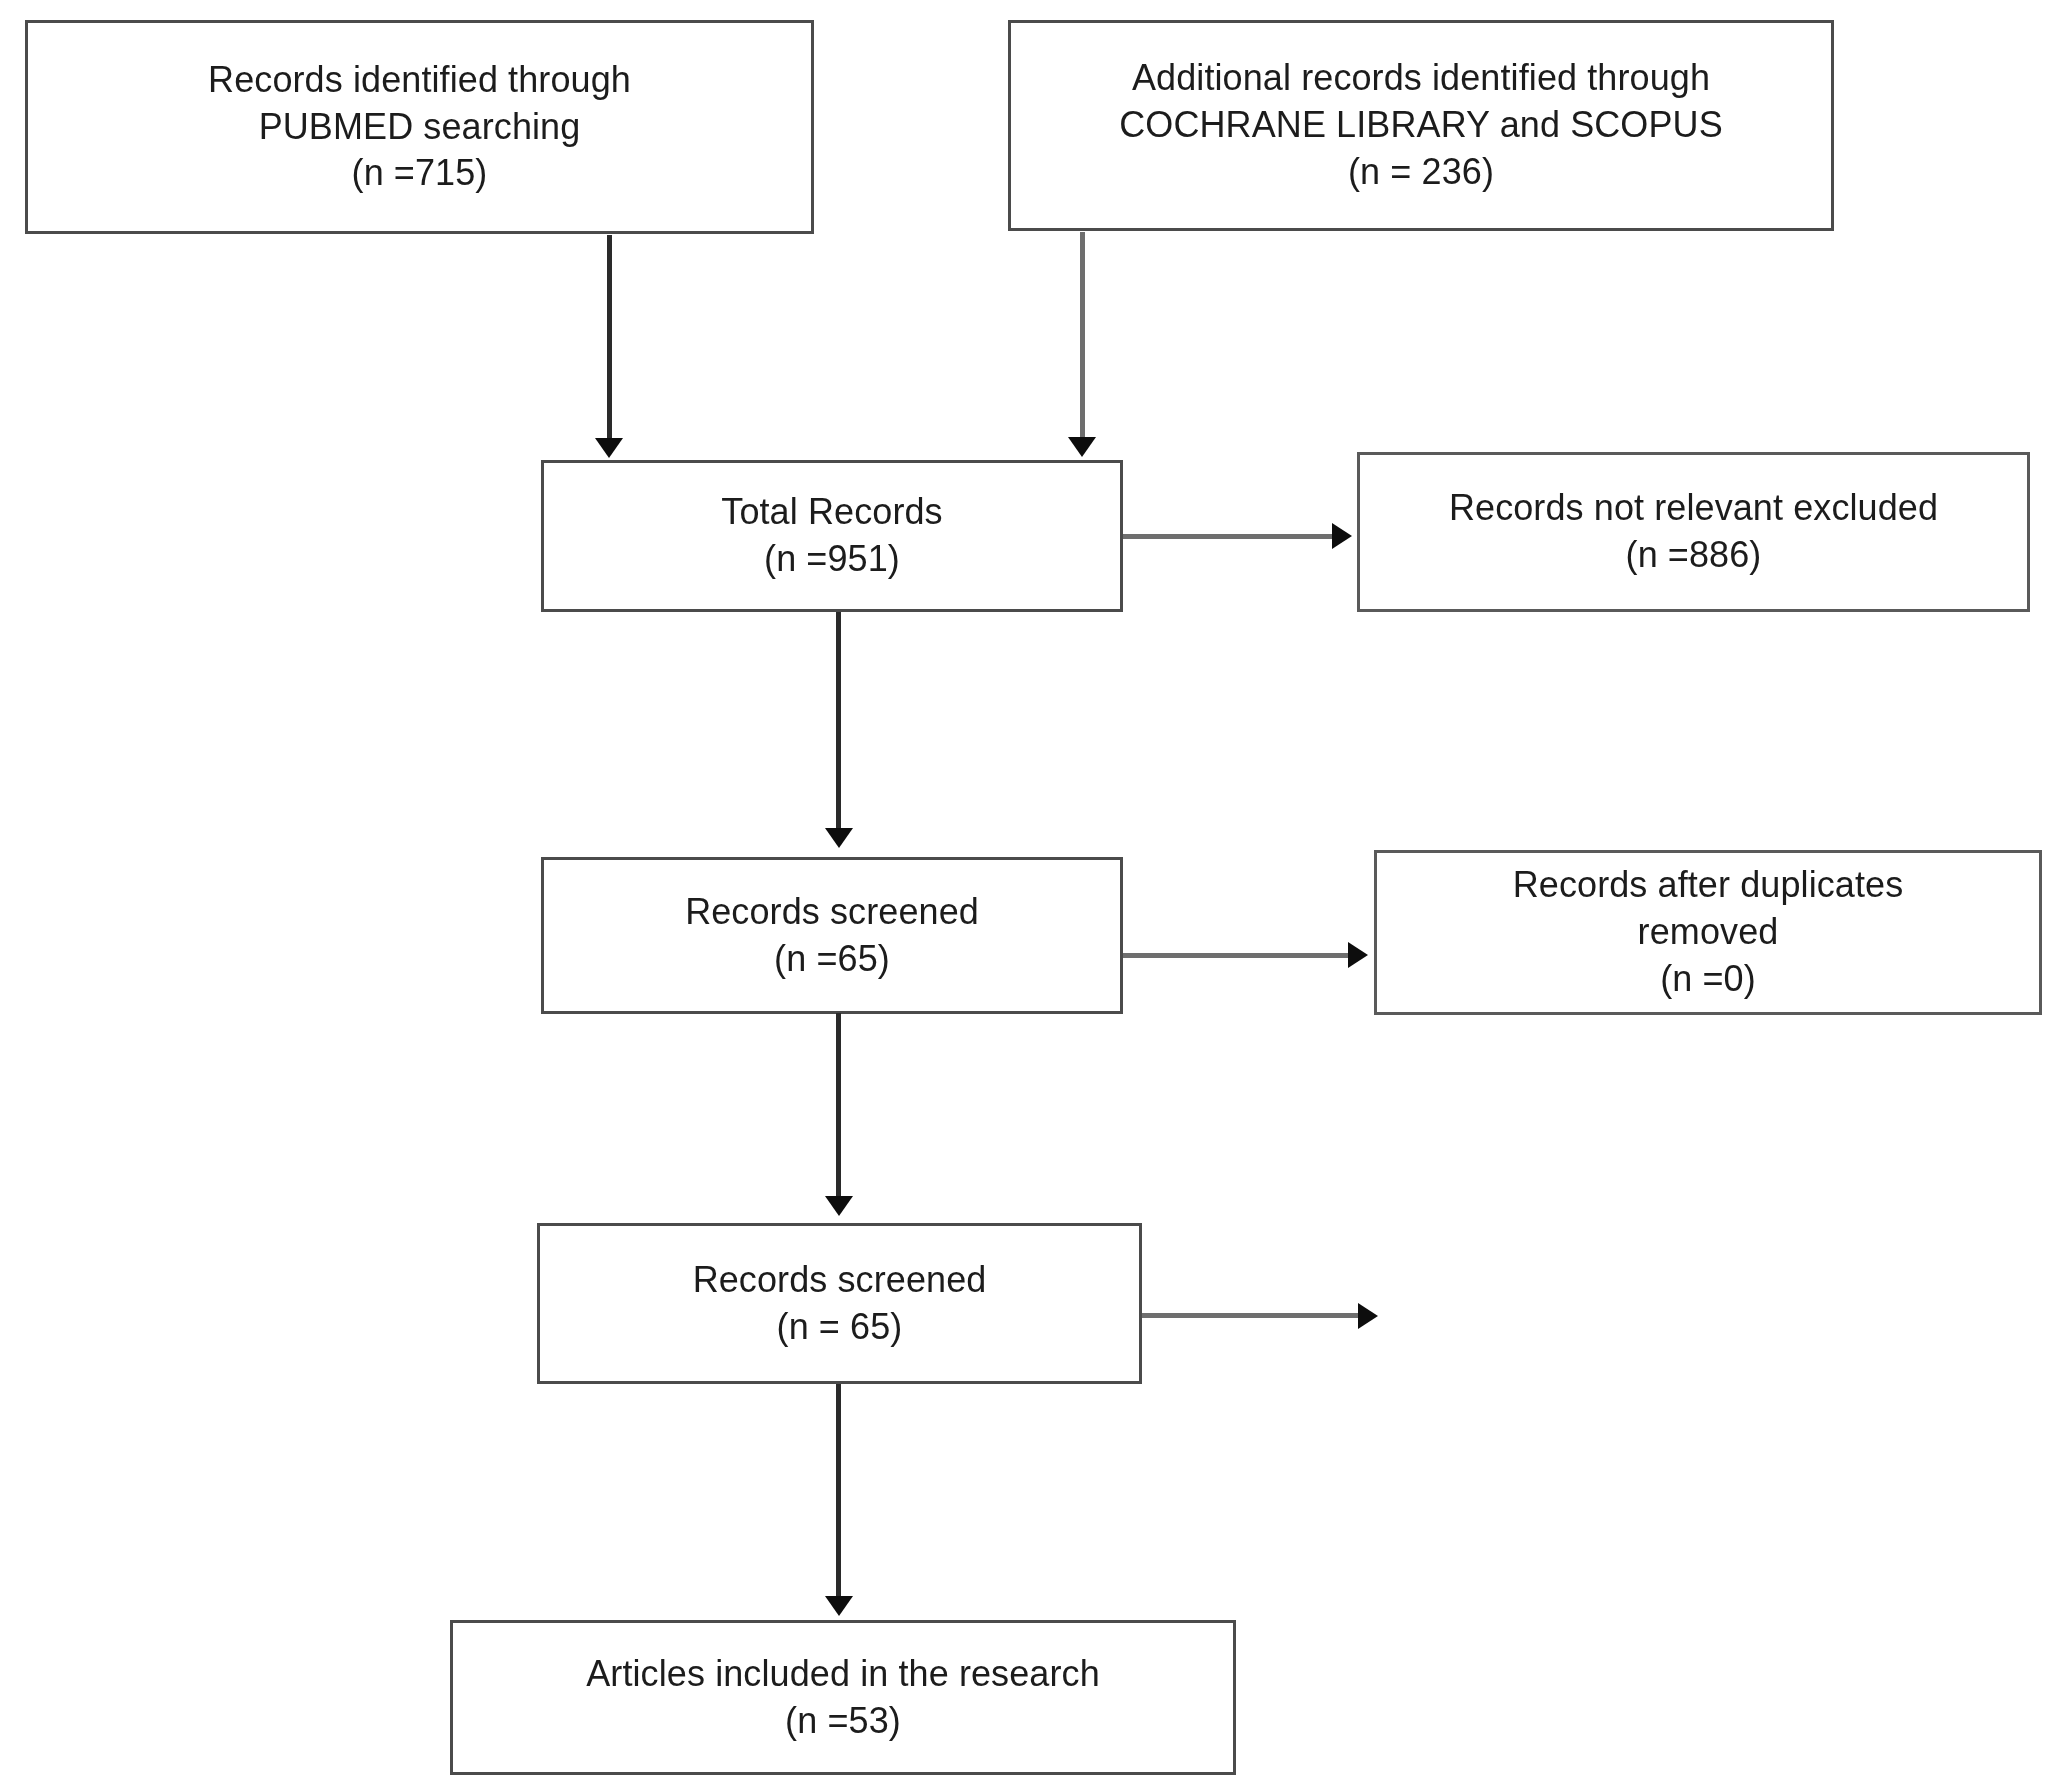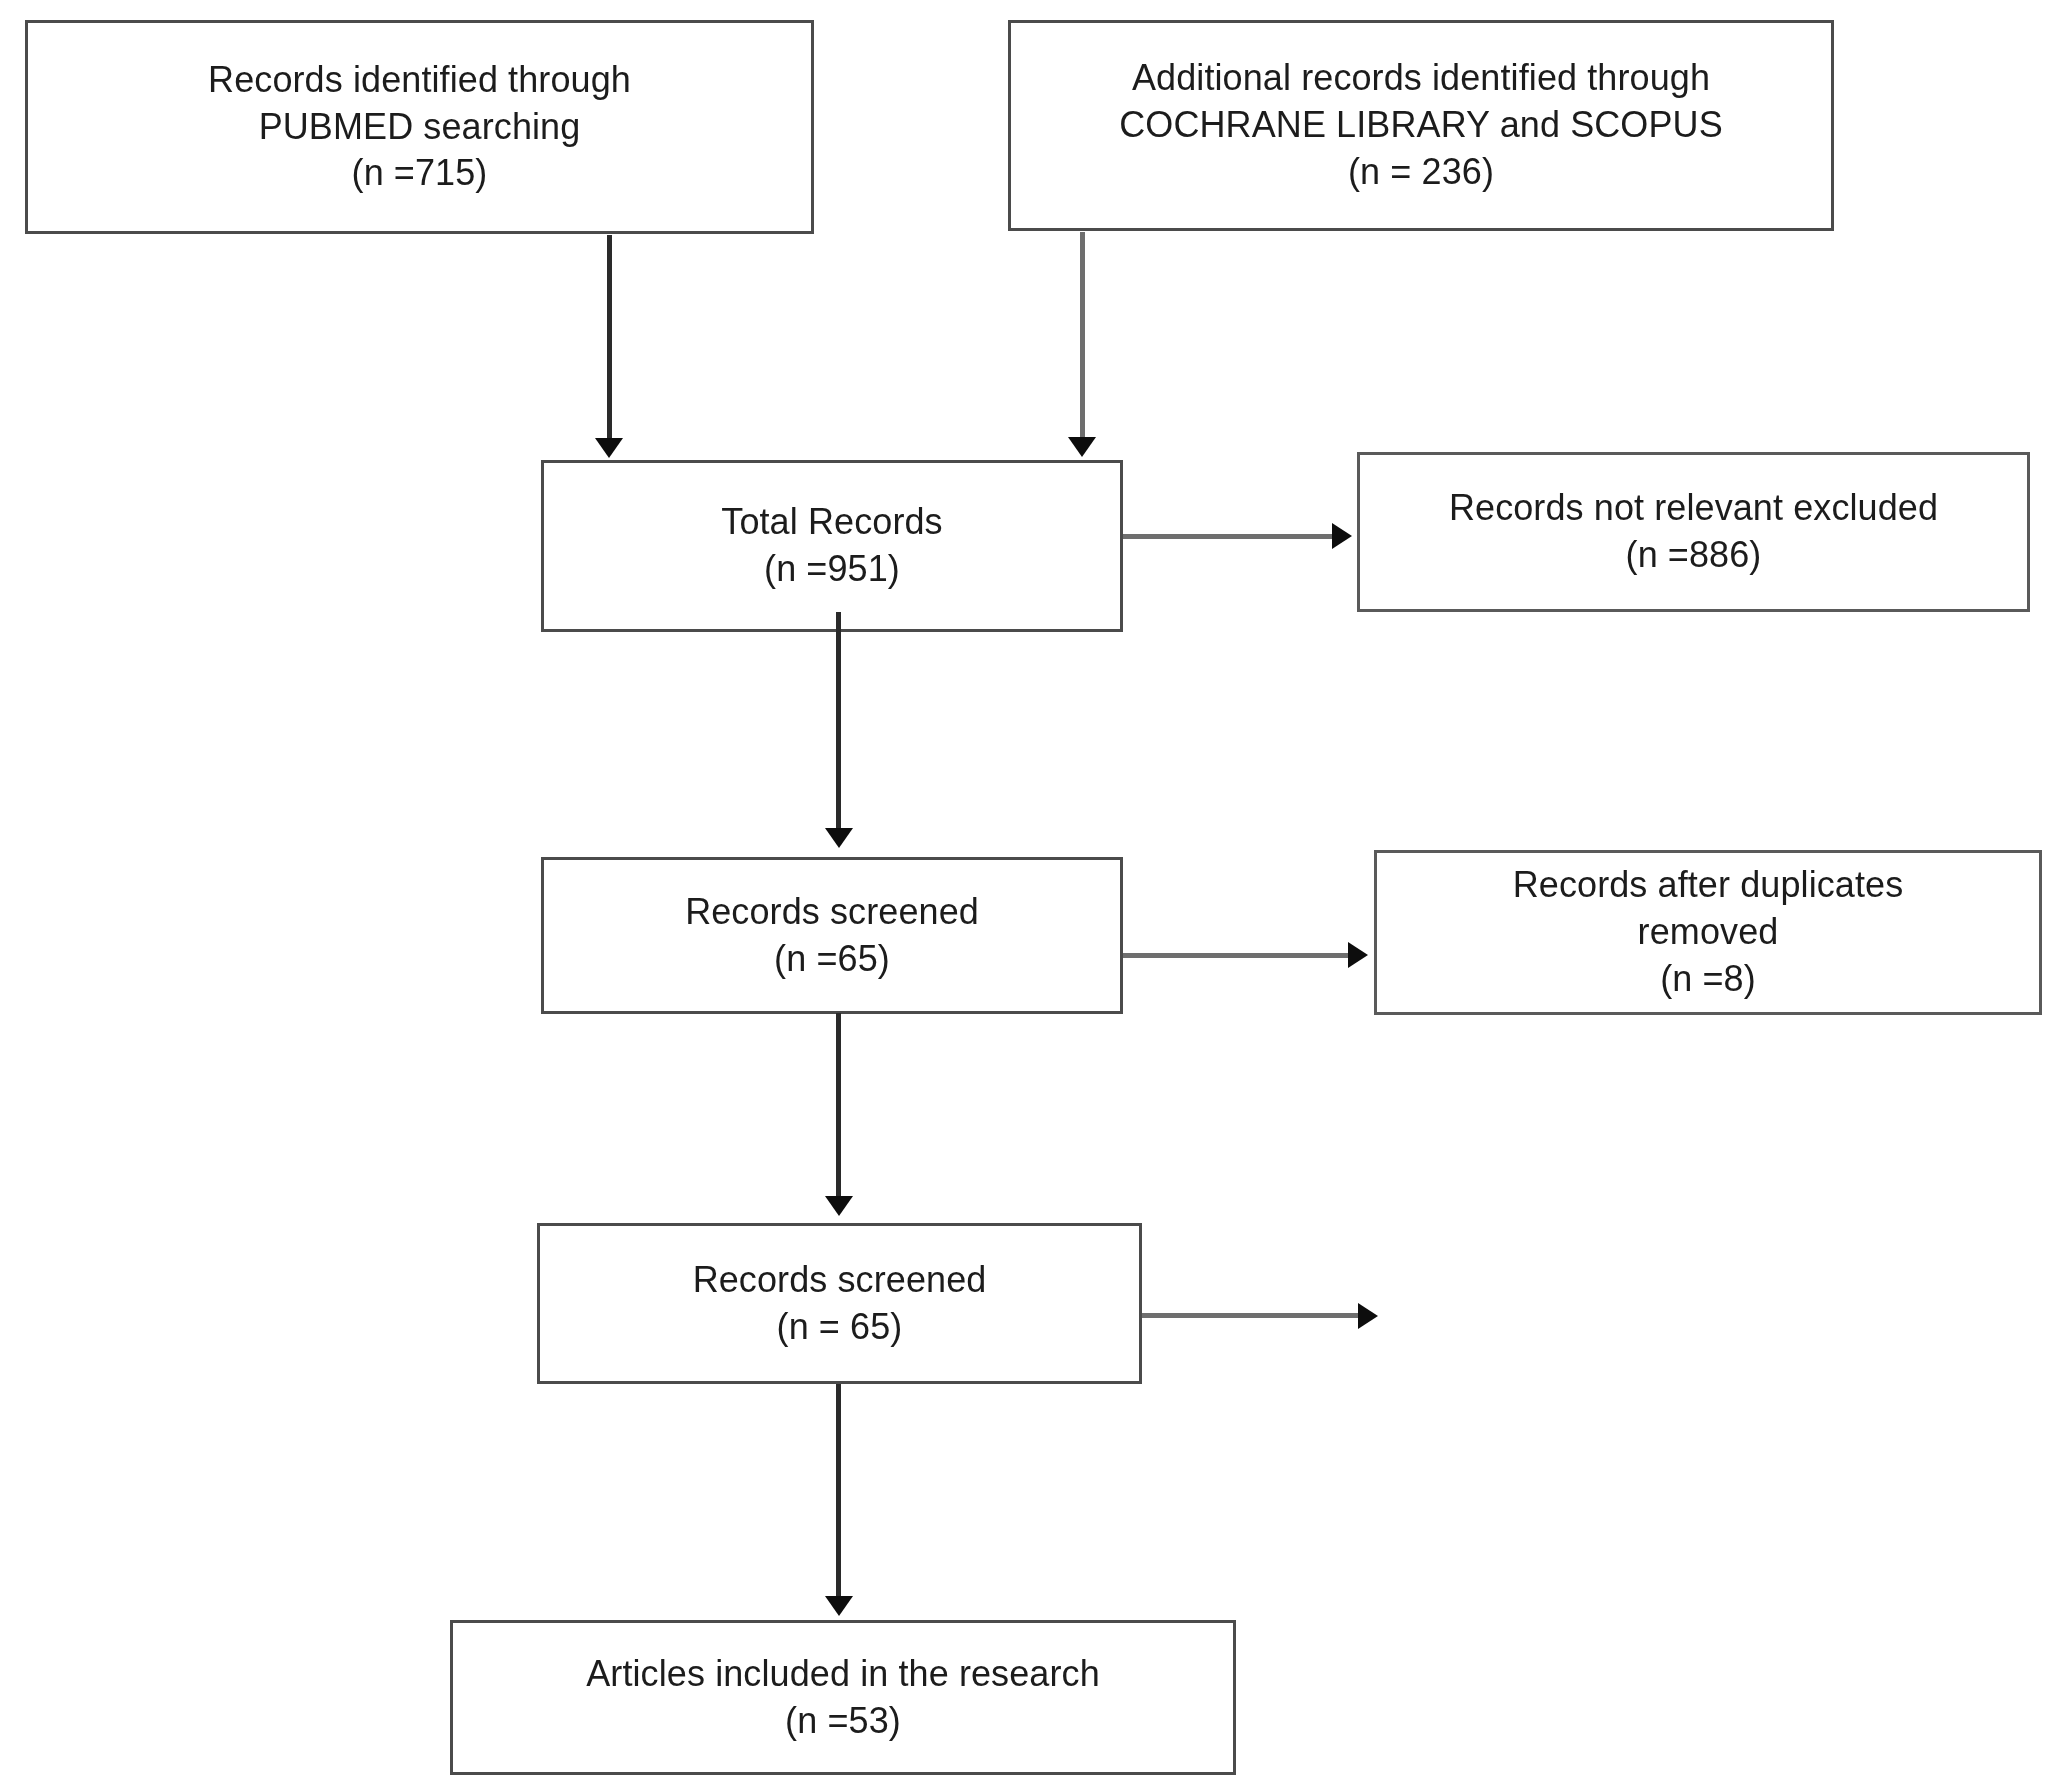--- a/index.html
+++ b/index.html
@@ -90,21 +90,21 @@
     <span class="line">COCHRANE LIBRARY and SCOPUS</span>
     <span class="line">(n = 236)</span>
   </div>
 
   <div class="vline" style="left:607px; top:235px; width:4.7px; height:208px;"></div>
   <div class="arrow-down" style="left:595px; top:438px;"></div>
 
   <div class="vline grey" style="left:1080px; top:232px; width:4.7px; height:208px;"></div>
   <div class="arrow-down" style="left:1068px; top:437px;"></div>
 
-  <div class="node" style="left:541px; top:460px; width:582px; height:172px;">
+  <div class="node" style="left:541px; top:460px; width:582px; height:152px;">
     <span class="line">Total Records</span>
     <span class="line">(n =951)</span>
   </div>
 
   <div class="node soft" style="left:1357px; top:452px; width:673px; height:160px;">
     <span class="line">Records not relevant excluded</span>
     <span class="line">(n =886)</span>
   </div>
 
   <div class="hline" style="left:1123px; top:534px; width:214px;"></div>
@@ -114,21 +114,21 @@
   <div class="arrow-down" style="left:825px; top:828px;"></div>
 
   <div class="node" style="left:541px; top:857px; width:582px; height:157px;">
     <span class="line">Records screened</span>
     <span class="line">(n =65)</span>
   </div>
 
   <div class="node soft" style="left:1374px; top:850px; width:668px; height:165px;">
     <span class="line">Records after duplicates</span>
     <span class="line">removed</span>
-    <span class="line">(n =8)</span>
+    <span class="line">(n =0)</span>
   </div>
 
   <div class="hline" style="left:1123px; top:953px; width:230px;"></div>
   <div class="arrow-right" style="left:1348px; top:942px;"></div>
 
   <div class="vline" style="left:836px; top:1013px; width:4.7px; height:187px;"></div>
   <div class="arrow-down" style="left:825px; top:1196px;"></div>
 
   <div class="node" style="left:537px; top:1223px; width:605px; height:161px;">
     <span class="line">Records screened</span>

